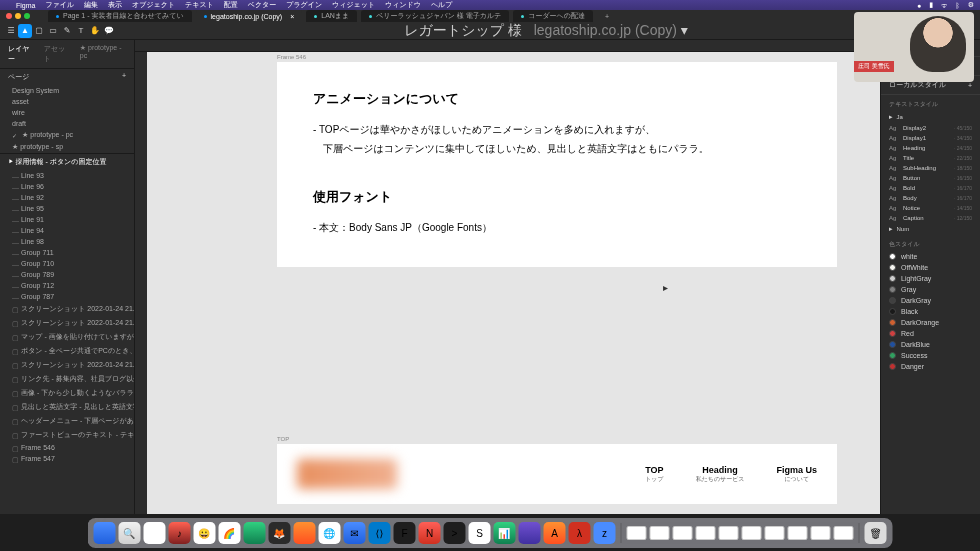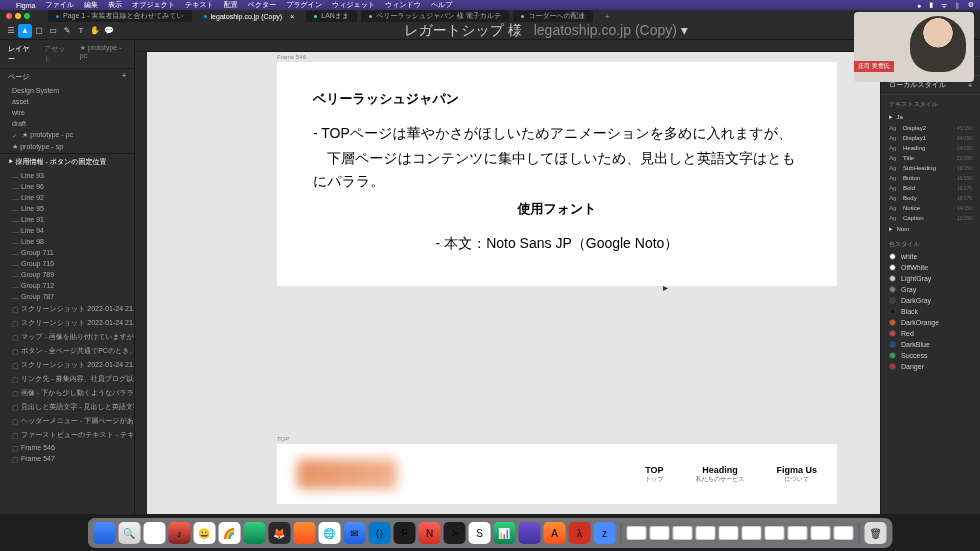--- a/index.html
+++ b/index.html
@@ -39,22 +39,22 @@
 .layer-item.checked::before { content: "✓"; font-size: 6px; margin-right: 2px; }
 
 
 .canvas { flex: 1; background: #e5e5e5; position: relative; overflow: hidden; }
 .ruler-top { height: 12px; background: #2c2c2c; border-bottom: 1px solid #1a1a1a; }
 .ruler-left { position: absolute; left: 0; top: 12px; bottom: 0; width: 12px; background: #2c2c2c; }
 .canvas-inner { position: absolute; left: 12px; top: 12px; right: 0; bottom: 0; background: #e5e5e5; }
 .frame-label { position: absolute; left: 130px; top: 2px; font-size: 6px; color: #888; }
 .artboard { position: absolute; left: 130px; top: 10px; width: 560px; background: #fff; padding: 28px 36px; }
 .artboard h2 { font-size: 13px; font-weight: 700; margin-bottom: 14px; }
-.artboard p { font-size: 14px; line-height: 1.6; margin-bottom: 3px; }
-.artboard .section2 { margin-top: 8px; text-align: center; }
+.artboard p { font-size: 10px; line-height: 1.6; margin-bottom: 3px; }
+.artboard .section2 { margin-top: 31px; }
 .artboard2 { position: absolute; left: 130px; top: 392px; width: 560px; height: 60px; background: #fff; display: flex; align-items: center; justify-content: flex-end; padding: 0 20px; gap: 32px; }
 .artboard2 .blur-logo { position: absolute; left: 20px; width: 100px; height: 30px; background: linear-gradient(90deg, #e89060, #f0b090); filter: blur(6px); border-radius: 4px; }
 .nav-item { text-align: center; }
 .nav-item .en { font-size: 9px; font-weight: 700; }
 .nav-item .jp { font-size: 6px; color: #666; }
 .artboard2-label { position: absolute; left: 130px; top: 384px; font-size: 6px; color: #888; }
 .cursor { position: absolute; left: 516px; top: 230px; font-size: 10px; color: #333; }
 
 
 .right-panel { width: 100px; background: #2c2c2c; border-left: 1px solid #1a1a1a; color: #ccc; font-size: 7px; overflow: hidden; }
@@ -205,26 +205,26 @@
         <div class="layer-item"><span class="licon">▢</span>Frame 547</div>
       </div>
   </div>
 
   <div class="canvas">
     <div class="ruler-top"></div>
     <div class="ruler-left"></div>
     <div class="canvas-inner">
       <div class="frame-label">Frame 546</div>
       <div class="artboard">
-        <h2>ベリーラッシュジャパン</h2>
+        <h2>アニメーションについて</h2>
         <p>- TOPページは華やかさがほしいためアニメーションを多めに入れますが、</p>
         <p>　下層ページはコンテンツに集中してほしいため、見出しと英語文字はともにパララ。</p>
         <div class="section2">
           <h2>使用フォント</h2>
-          <p>- 本文：Noto Sans JP（Google Noto）</p>
+          <p>- 本文：Body Sans JP（Google Fonts）</p>
         </div>
       </div>
       <div class="artboard2-label">TOP</div>
       <div class="artboard2">
         <div class="blur-logo"></div>
         <div class="nav-item">
             <div class="en">TOP</div>
             <div class="jp">トップ</div>
           </div>
         <div class="nav-item">

